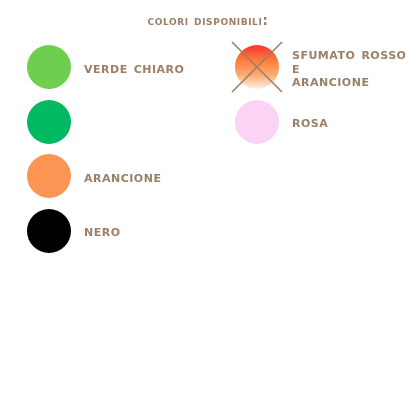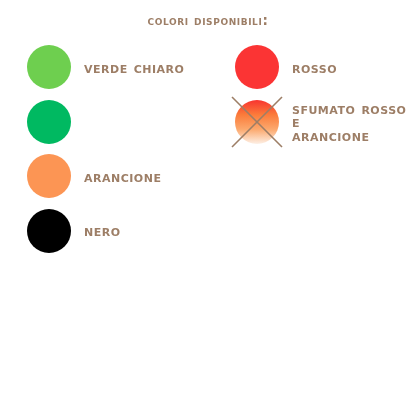--- a/index.html
+++ b/index.html
@@ -138,31 +138,31 @@
         <div class="row">
           <div class="swatch-wrap">
             <div class="swatch" style="background: rgb(0, 0, 0);"></div>
           </div>
           <div class="label">NERO</div>
         </div>
       </div>
     <div class="col col-right">
         <div class="row">
           <div class="swatch-wrap">
-            <div class="swatch" style="background: rgb(251, 52, 52);"></div>
-          </div>
-          <div class="label">ROSSO</div>
-        </div>
-        <div class="row">
-          <div class="swatch-wrap">
             <div class="swatch" style="background: linear-gradient(rgb(248, 52, 47), rgb(251, 123, 58), rgb(252, 169, 110), rgb(253, 240, 230));"></div>
             <svg class="cross" viewBox="0 0 54 54">
               <line x1="2" y1="2" x2="52" y2="52" stroke="#9d7e66" stroke-width="1.6"></line>
               <line x1="52" y1="2" x2="2" y2="52" stroke="#9d7e66" stroke-width="1.6"></line>
             </svg>
           </div>
           <div class="label">SFUMATO ROSSO E
 ARANCIONE</div>
         </div>
+        <div class="row">
+          <div class="swatch-wrap">
+            <div class="swatch" style="background: rgb(251, 211, 244);"></div>
+          </div>
+          <div class="label">ROSA</div>
+        </div>
       </div>
   </div>
 
 </div>
 
 </body></html>

